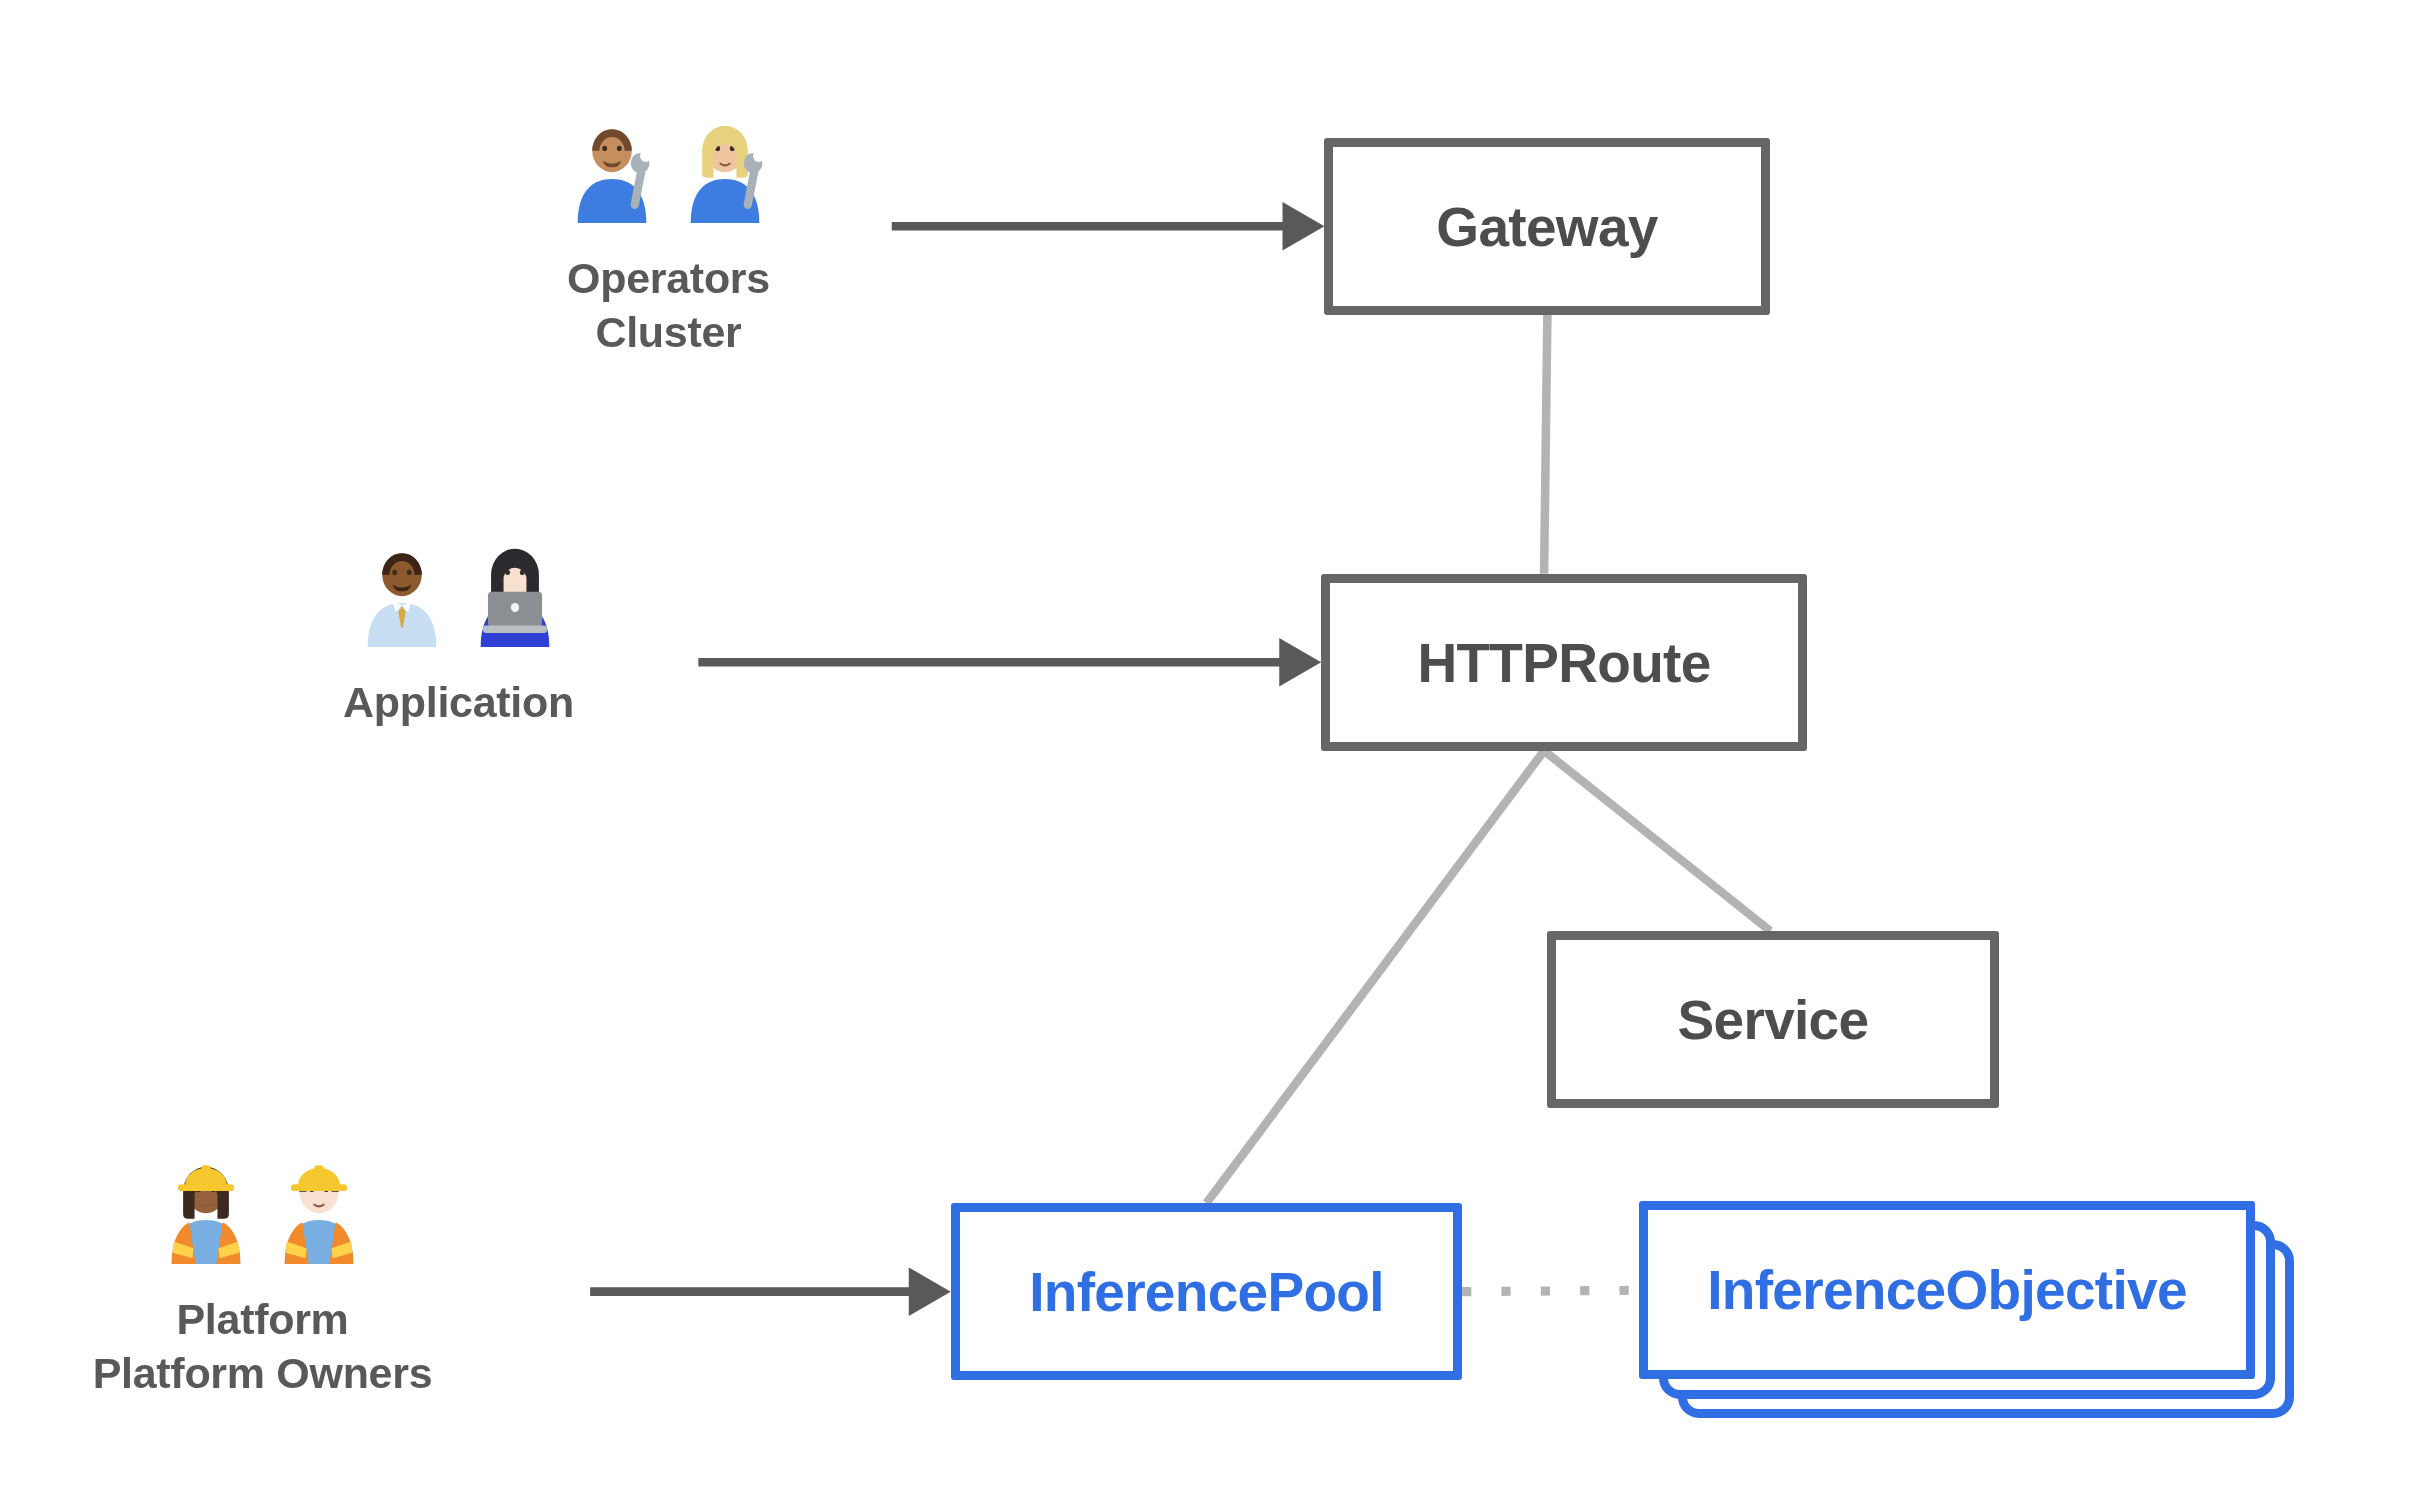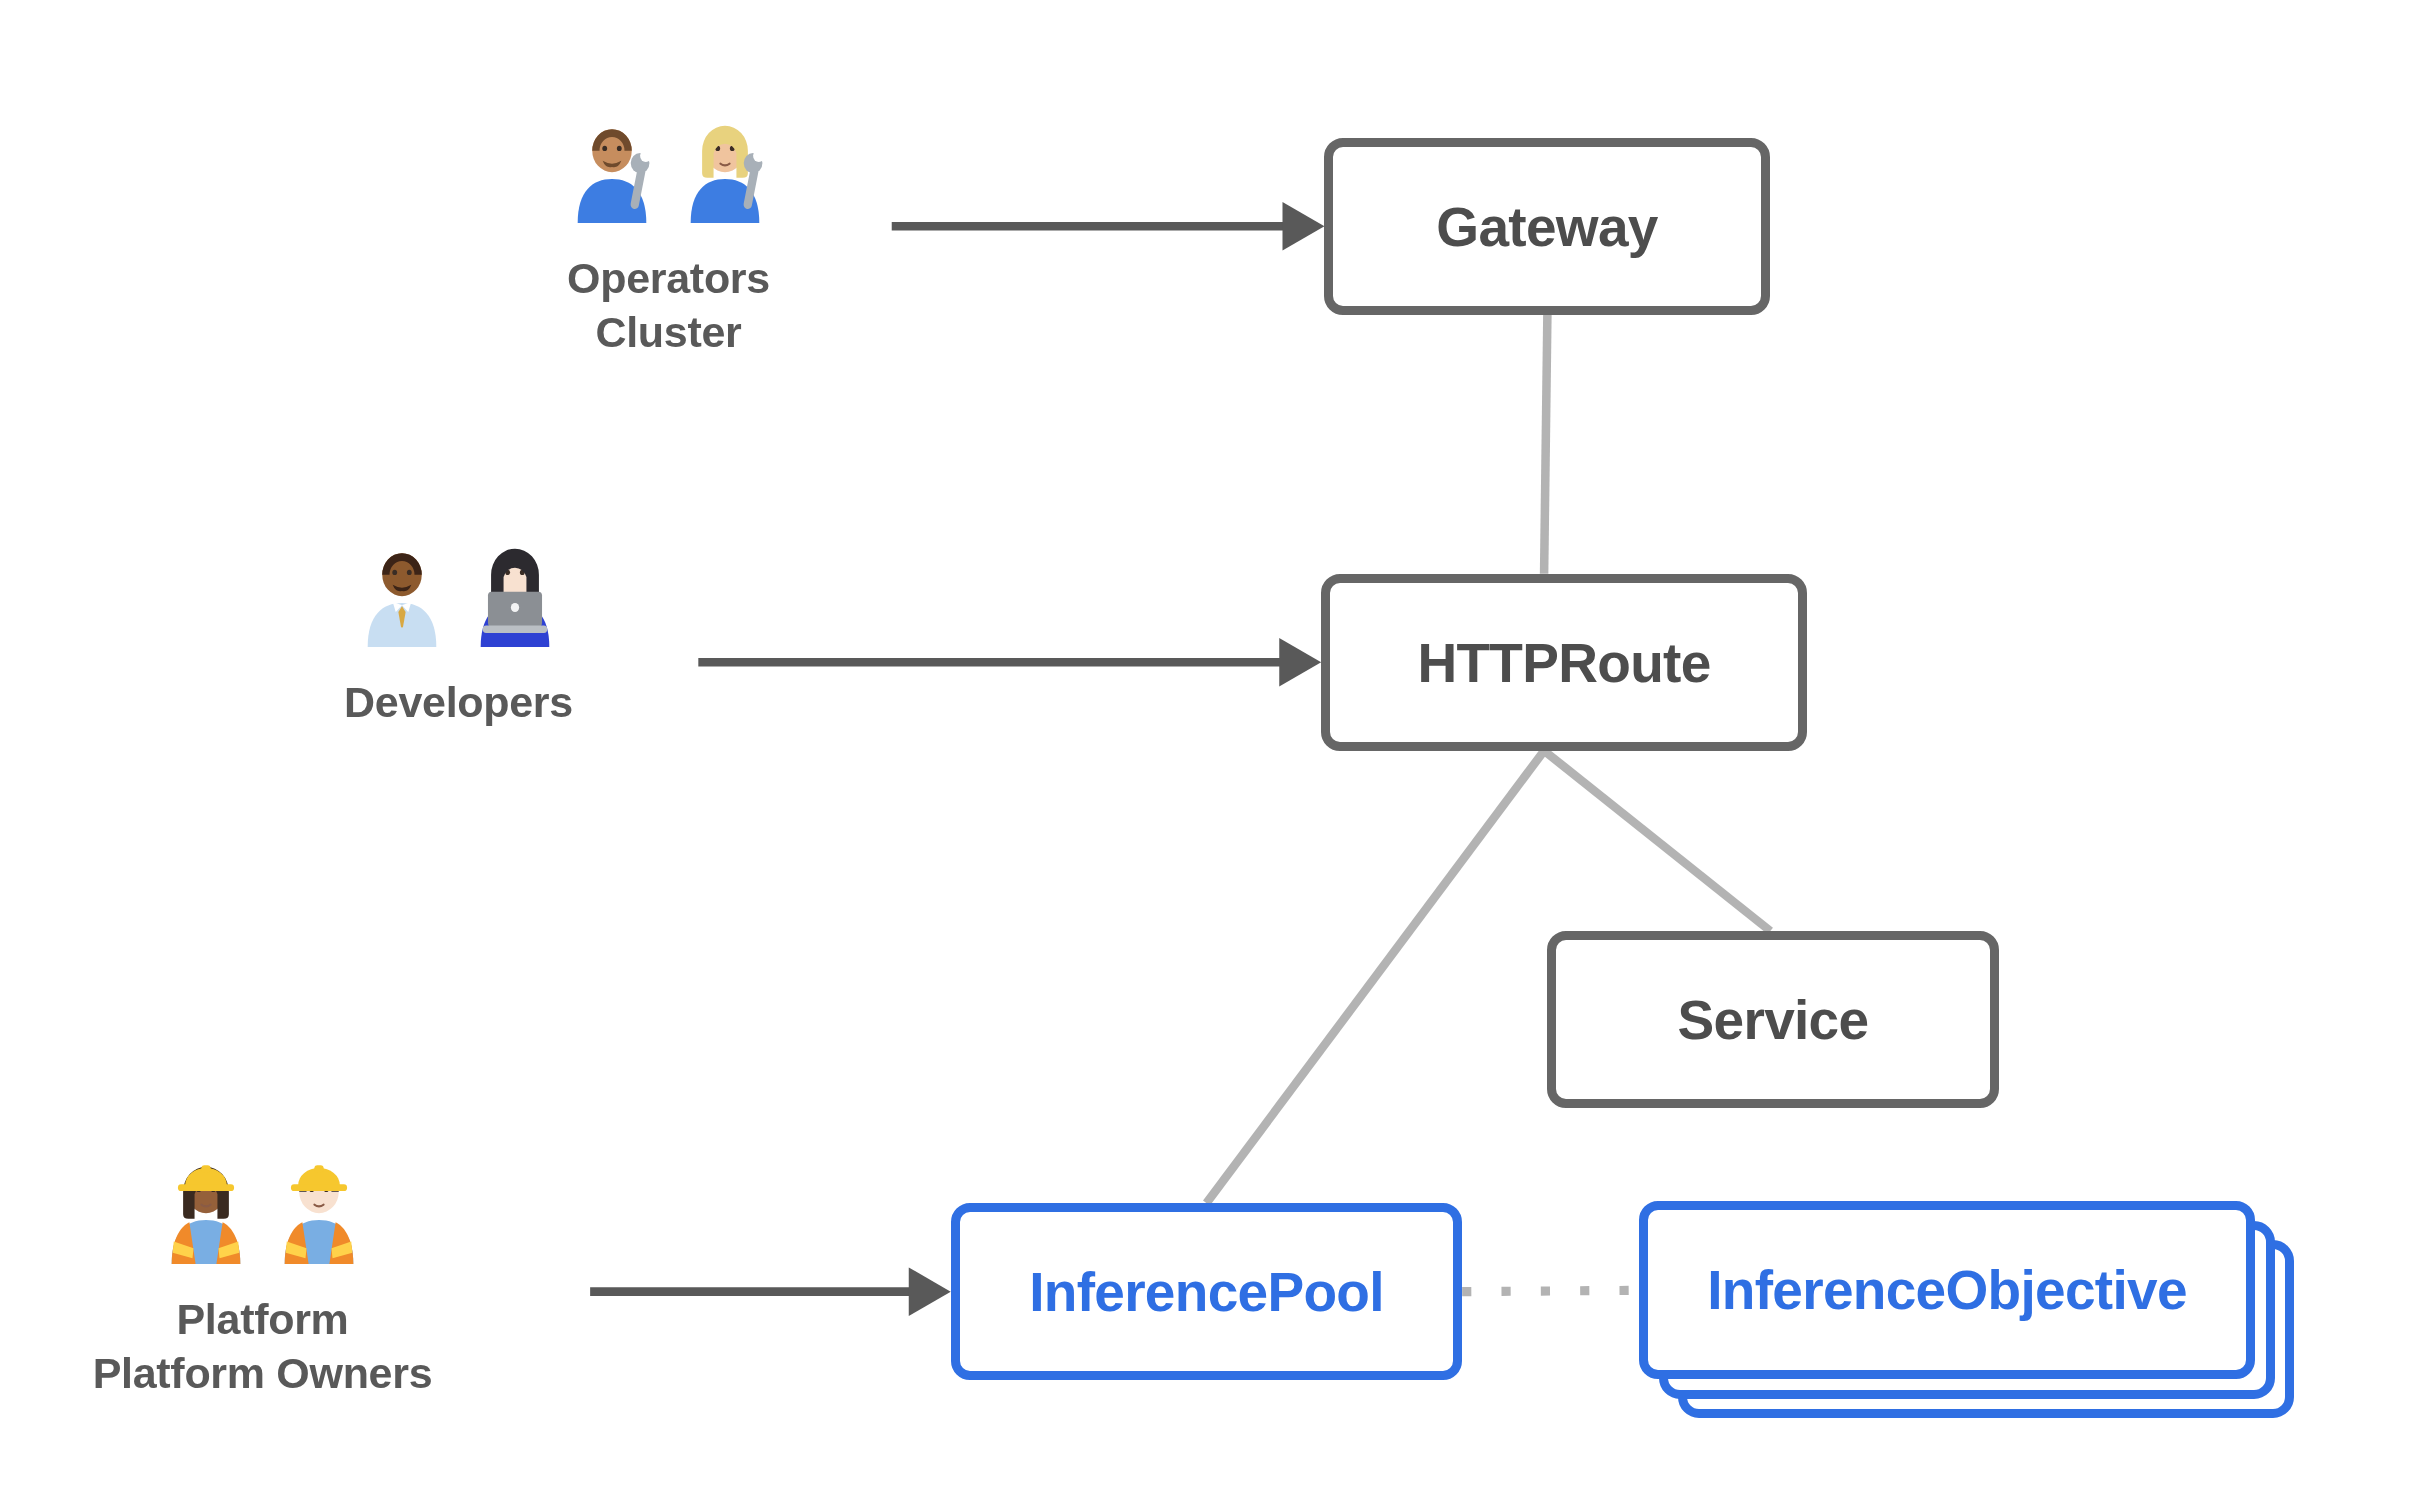--- a/index.html
+++ b/index.html
@@ -5,21 +5,21 @@
   html,body{margin:0;padding:0;background:#ffffff;}
   body{width:2426px;height:1508px;}
   .canvas{
     position:relative;width:2426px;height:1508px;background:#ffffff;overflow:hidden;
     font-family:"Liberation Sans","DejaVu Sans",sans-serif;
   }
   .edges{position:absolute;left:0;top:0;width:2426px;height:1508px;}
 
   
   .node{
-    position:absolute;background:#fff;border-radius:19px;
+    position:absolute;background:#fff;border-radius:3px;
     display:flex;align-items:center;justify-content:center;box-sizing:border-box;
   }
   .node.gray{border:9.2px solid var(--box_border_gray,#666);color:var(--box_text_gray,#4d4d4d);}
   .node.blue{border:9.2px solid var(--blue,#2f6fe3);color:var(--blue,#2f6fe3);}
   .node-label{font-size:55px;font-weight:700;letter-spacing:-0.7px;white-space:nowrap;}
 
   #node-gateway{left:1324px;top:138px;width:446px;height:177px;}
   #node-httproute{left:1321px;top:574px;width:486px;height:177px;}
   #node-service{left:1547px;top:931px;width:452px;height:177px;}
   #node-inferencepool{left:951px;top:1203px;width:511px;height:177px;}
@@ -122,21 +122,21 @@
             <circle cx="43" cy="34" r="2.3" fill="#3a2d25"></circle>
             <circle cx="57" cy="34" r="2.3" fill="#3a2d25"></circle>
             <path d="M27,66 L27,36 A23,23 0 0 1 73,36 L73,66 Q73,70 68,70 L61,70 L61,38 A11.5,11.5 0 0 0 39,38 L39,70 L32,70 Q27,70 27,66 Z" fill="#2c2a2f"></path>
             <rect x="24" y="51" width="52" height="31" rx="3.5" fill="#8b8f94"></rect>
             <rect x="19" y="81" width="62" height="6.5" rx="3.2" fill="#babfc4"></rect>
             <circle cx="50" cy="65" r="4" fill="#f2f3f4"></circle>
           </svg>
         </span>
     </div>
     <div class="actor-label">
-      <div>Developers</div>
+      <div>Application</div>
     </div>
   </div>
 
   <div class="actor" id="actor-inference-platform-owners">
     <div class="emoji-row">
       <span class="emoji" aria-label="👷🏾‍♀️">
           <svg viewBox="0 0 100 100" preserveAspectRatio="none" aria-hidden="true">
             <path d="M17,100 C17,72 31,61 50,61 C69,61 83,72 83,100 Z" fill="#79aee3"></path>
             <path d="M17,100 C17,76 27,66 34,63 L40,100 Z" fill="#f08a2a"></path>
             <path d="M83,100 C83,76 73,66 66,63 L60,100 Z" fill="#f08a2a"></path>

